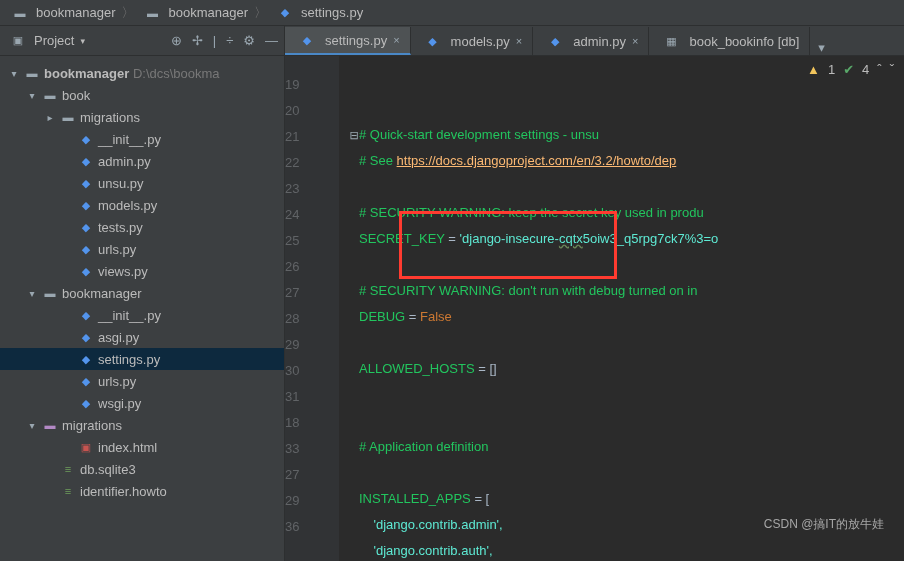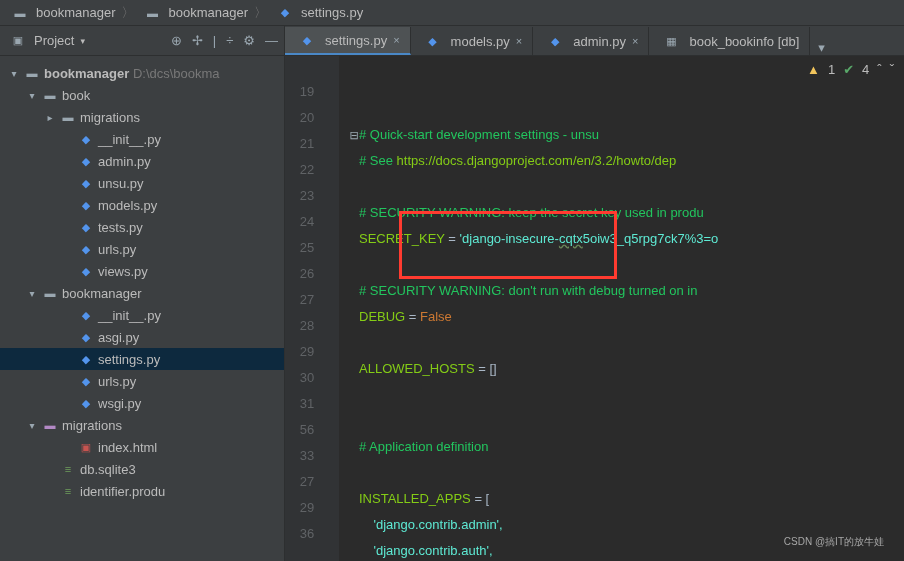--- a/index.html
+++ b/index.html
@@ -28,36 +28,36 @@
 
   .editor{flex:1;background:#2b2b2b;display:flex;flex-direction:column;min-width:0}
   .tabs{height:30px;background:#3c3f41;display:flex;align-items:flex-end;border-bottom:1px solid #2d2f30}
   .tab{height:28px;display:flex;align-items:center;gap:6px;padding:0 10px;color:#bbb;border-right:1px solid #2d2f30;cursor:pointer}
   .tab.act{background:#4e5254;border-bottom:2px solid #4a88c7}
   .tab .x{color:#9aa7b0;font-size:11px}
   .tab-table{color:#9aa7b0}
   .tabs-more{padding:0 8px;color:#9aa7b0}
 
   .code-wrap{flex:1;display:flex;font-family:"JetBrains Mono","Consolas",monospace;font-size:14px;overflow:hidden;position:relative}
-  .gutter{width:54px;text-align:center;color:#606366;padding:23px 10px 0 0;user-select:none;background:#313335}
+  .gutter{width:54px;text-align:left;color:#606366;padding:16px 10px 0 0;user-select:none;background:#313335}
   .gutter div{height:26px;line-height:26px}
   .code{flex:1;padding:6px 0 0 10px;position:relative;white-space:pre;overflow:hidden}
   .ln{height:26px;line-height:26px}
   .cm{color:#22c55e}
   .str{color:#5eead4}
   .kw{color:#cc7832}
-  .ident{color:#84cc16}
-  .link{color:#84cc16;}
+  .ident{color:#22c55e}
+  .link{color:#fdba74;text-decoration:underline}
   .wavy{text-decoration:underline wavy #6a8759}
   .fold{color:#9aa7b0;font-size:11px;display:inline-block;width:10px;text-align:center}
   .redbox{position:absolute;border:3px solid #ff3b30;left:60px;top:155px;width:218px;height:68px;pointer-events:none}
   .insp{position:absolute;right:10px;top:6px;display:flex;gap:8px;align-items:center;color:#bbb;font-size:12px}
   .warn-i{color:#f2c55c}
   .ok-i{color:#59a869}
-  .watermark{position:absolute;right:20px;bottom:12px;color:#bcbcbc;font-size:10px;opacity:.85;pointer-events:none}
+  .watermark{position:absolute;right:20px;bottom:28px;color:#bcbcbc;font-size:12px;opacity:.85;pointer-events:none}
 </style>
 </head>
 <body>
 
 <div class="crumbs">
   <span class="crumb">
     <span class="ico dir">▬</span>
     <span>bookmanager</span>
   </span>
   <span class="crumb-sep">〉</span>
@@ -182,21 +182,21 @@
         </div>
 
       <div class="row pad2">
           <span class="chev"></span>
           <span class="ico db-ico">≡</span>
           <span class="lbl">db.sqlite3</span>
         </div>
       <div class="row pad2">
           <span class="chev"></span>
           <span class="ico db-ico">≡</span>
-          <span class="lbl">identifier.produ</span>
+          <span class="lbl">identifier.howto</span>
         </div>
     </div>
   </div>
 
   <div class="editor">
     <div class="tabs">
       <div class="tab act">
           <span class="ico py">◆</span>
           <span>settings.py</span>
           <span class="x">×</span>
@@ -226,21 +226,21 @@
           <div>22</div>
           <div>23</div>
           <div>24</div>
           <div>25</div>
           <div>26</div>
           <div>27</div>
           <div>28</div>
           <div>29</div>
           <div>30</div>
           <div>31</div>
-          <div>56</div>
+          <div>18</div>
           <div>33</div>
           <div>27</div>
           <div>29</div>
           <div>36</div>
         </div>
       <div class="code" id="code">
         <div class="insp">
           <span class="warn-i">▲</span><span>1</span>
           <span class="ok-i">✔</span><span>4</span>
           <span>ˆ</span>

